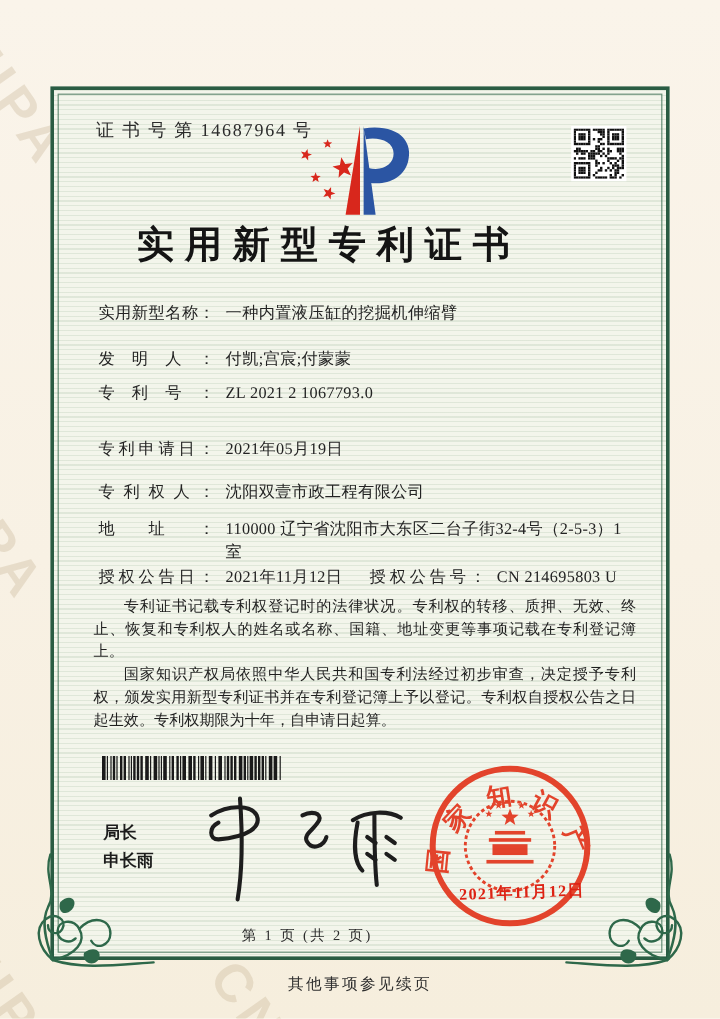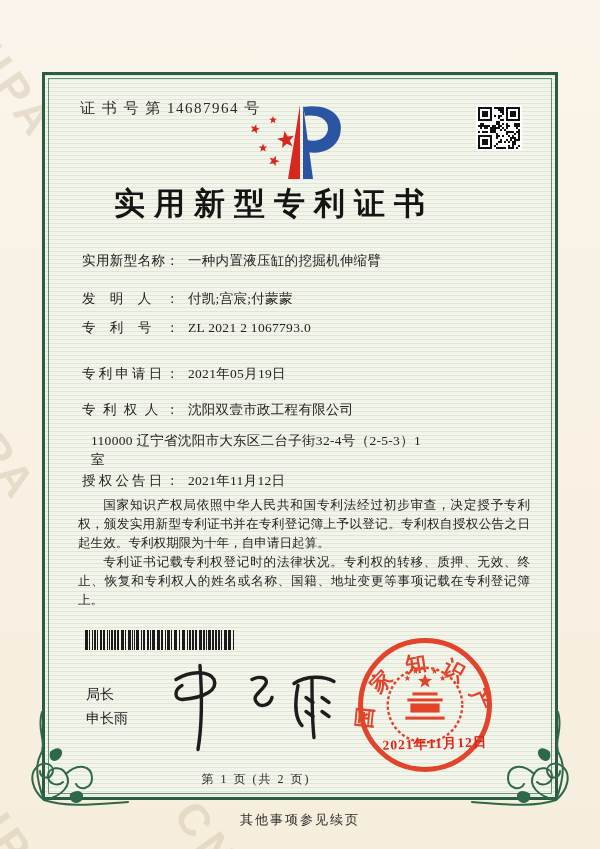--- a/index.html
+++ b/index.html
@@ -24,21 +24,21 @@
          font-size:31px;font-weight:bold;letter-spacing:9px;color:#141414;}
   .row{position:absolute;left:82px;display:flex;font-size:13.5px;line-height:19px;color:#232323;}
   .lbl{flex:0 0 97px;text-align-last:justify;}
   .val{margin-left:9px;max-width:354px;white-space:pre-wrap;letter-spacing:.3px;}
   .r1{top:251px}.r2{top:289px}.r3{top:318px}.r4{top:364px}.r5{top:400px}.r6{top:431px}
   .g1{top:471px}.g2{top:471px;left:308px}
   .paras{position:absolute;left:78px;top:496px;width:452px;font-size:12.6px;line-height:19px;
          text-align:justify;color:#1f1f1f;}
   .paras p{margin:0;text-indent:2em;}
   .barcode{position:absolute;left:85px;top:630px;width:154px;height:20px;}
-  .director{position:absolute;left:86px;top:683px;font-size:14px;font-weight:400;line-height:24px;color:#1c1c1c;}
+  .director{position:absolute;left:86px;top:683px;font-size:14px;font-weight:700;line-height:24px;color:#1c1c1c;}
   .sig{position:absolute;left:148px;top:651px;width:200px;height:105px;}
   .seal{position:absolute;left:352px;top:632px;width:146px;height:146px;opacity:.9;}
   .sealdate{position:absolute;left:370px;top:735px;width:130px;text-align:center;
             font-size:13.5px;font-weight:bold;letter-spacing:1px;color:#dd2314;transform:rotate(-2deg);}
   .pageno{position:absolute;left:0;top:771px;width:512px;text-align:center;font-size:12px;letter-spacing:2px;color:#2b2b2b;}
   .cont{position:absolute;left:0;top:811px;width:600px;text-align:center;font-size:13px;letter-spacing:2px;color:#2e2e2e;}
   .flourish{position:absolute;width:130px;height:106px;}
   .fl-left{left:20px;top:710px;}
   .fl-right{left:450px;top:710px;transform:scaleX(-1);}
 </style>
@@ -306,31 +306,36 @@
   </div>
   <div class="row r4">
     <span class="lbl">专利申请日：</span>
     <span class="val">2021年05月19日</span>
   </div>
   <div class="row r5">
     <span class="lbl">专利权人：</span>
     <span class="val">沈阳双壹市政工程有限公司</span>
   </div>
   <div class="row r6">
+    <span class="lbl">地址：</span>
     <span class="val">110000 辽宁省沈阳市大东区二台子街32-4号（2-5-3）1
 室</span>
   </div>
   <div class="row g1">
     <span class="lbl">授权公告日：</span>
     <span class="val">2021年11月12日</span>
   </div>
+  <div class="row g2">
+    <span class="lbl">授权公告号：</span>
+    <span class="val">CN 214695803 U</span>
+  </div>
 
   <div class="paras">
+    <p>专利证书记载专利权登记时的法律状况。专利权的转移、质押、无效、终止、恢复和专利权人的姓名或名称、国籍、地址变更等事项记载在专利登记簿上。</p>
     <p>国家知识产权局依照中华人民共和国专利法经过初步审查，决定授予专利权，颁发实用新型专利证书并在专利登记簿上予以登记。专利权自授权公告之日起生效。专利权期限为十年，自申请日起算。</p>
-    <p>专利证书记载专利权登记时的法律状况。专利权的转移、质押、无效、终止、恢复和专利权人的姓名或名称、国籍、地址变更等事项记载在专利登记簿上。</p>
   </div>
 
   <svg class="barcode" id="barcode-svg" viewBox="0 0 154 20" preserveAspectRatio="none" fill="#1a1a1a">
       <rect x="0" y="0" width="3" height="20"></rect>
       <rect x="4" y="0" width="1" height="20"></rect>
       <rect x="7" y="0" width="1" height="20"></rect>
       <rect x="9" y="0" width="2" height="20"></rect>
       <rect x="12" y="0" width="1" height="20"></rect>
       <rect x="15" y="0" width="2" height="20"></rect>
       <rect x="18" y="0" width="2" height="20"></rect>

